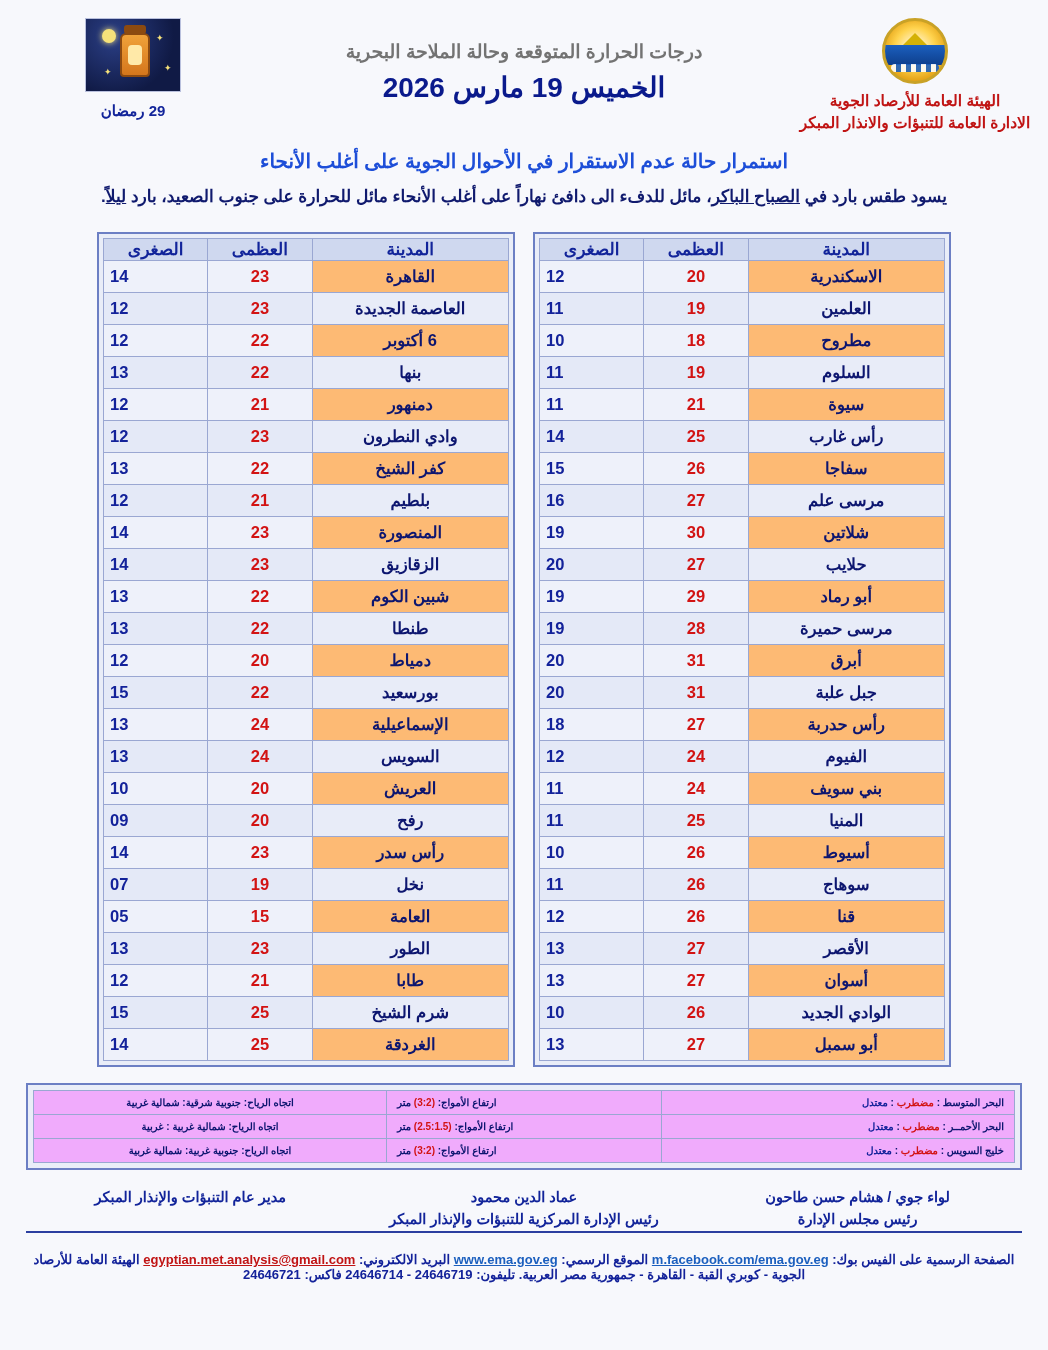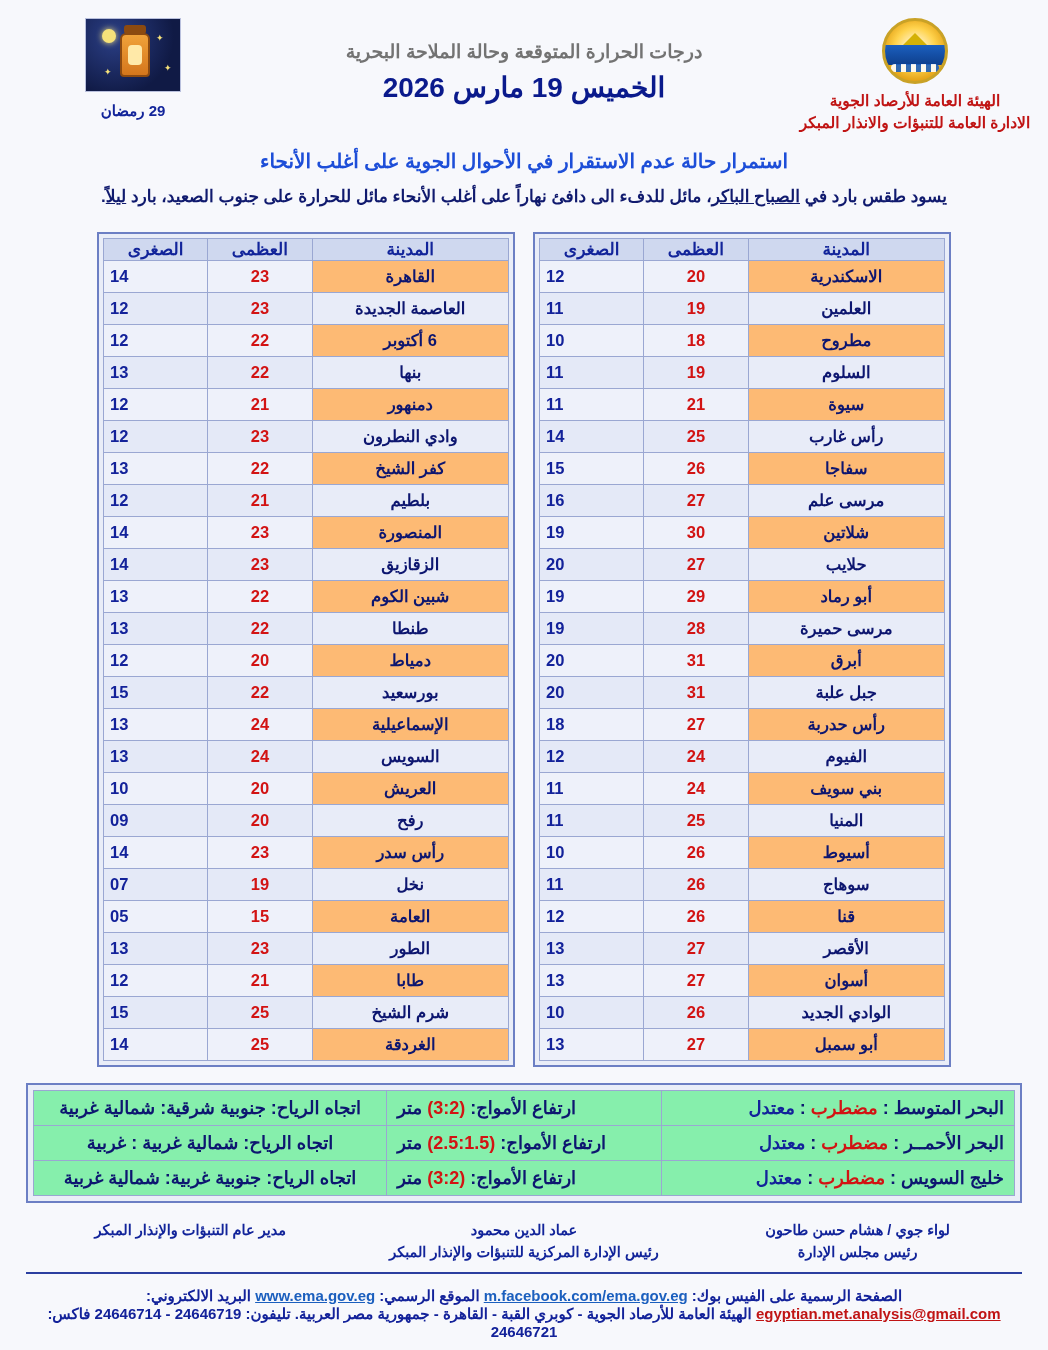--- a/index.html
+++ b/index.html
@@ -203,24 +203,24 @@
     background: #eaeef8;
     padding: 5px;
   }
   .marine table {
     width: 100%;
     border-collapse: collapse;
   }
   .marine td {
     border: 1px solid #9aa7d2;
     padding: 6px 10px;
-    font-size: 18px;
+    font-size: 10px;
     font-weight: bold;
     color: #0d1670;
-    background: #86efac;
+    background: #f0abfc;
     white-space: nowrap;
   }
   .marine td.sea { width: 36%; text-align: right; }
   .marine td.waves { width: 28%; text-align: left; }
   .marine td.wind { width: 36%; text-align: center; }
   .red { color: #d21313; }
   .blue { color: #13229a; }
   
   .footer {
     margin-top: 16px;
@@ -230,25 +230,24 @@
     display: flex;
     justify-content: space-between;
     text-align: center;
     color: #12249a;
     font-weight: bold;
     font-size: 14.5px;
     line-height: 1.55;
   }
   .sig-col { width: 33%; }
   .footer-line {
-    margin-top: 8px;
     border-top: 2px solid #2b3fa0;
-    padding-top: 13px;
-    text-align: center;
-    font-size: 15px;
+    padding-top: 19px;
+    text-align: center;
+    font-size: 13px;
     color: #13229a;
     font-weight: bold;
     direction: rtl;
   }
   .footer-line a { color: #1b5fbe; text-decoration: underline; }
   .footer-line .mail { color: #c01414; text-decoration: underline; }
 </style>
 </head>
 <body>
 

